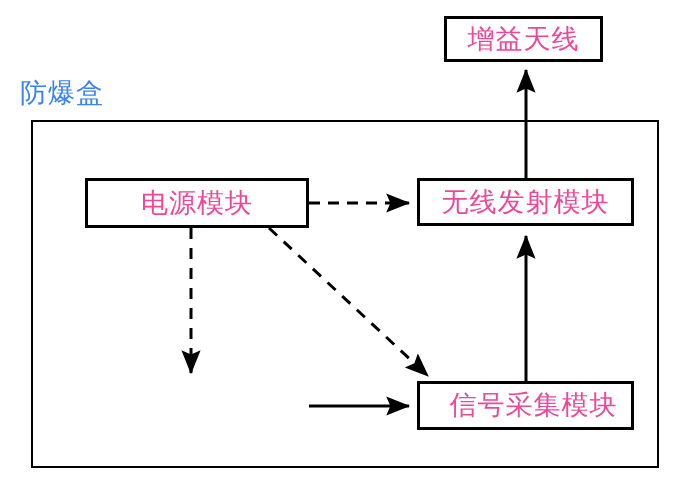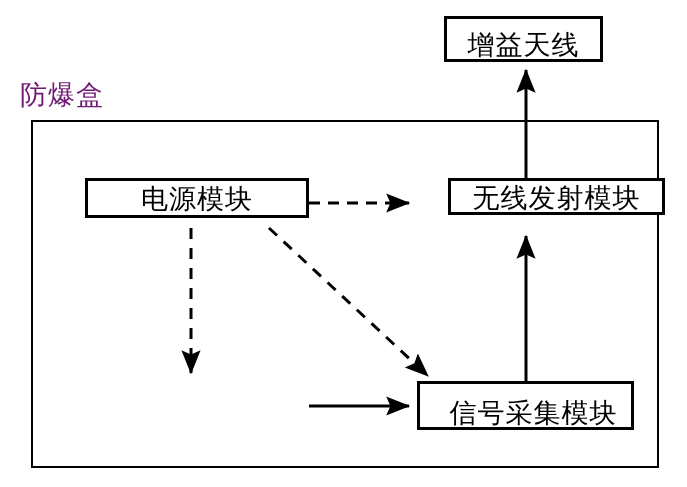--- a/index.html
+++ b/index.html
@@ -24,35 +24,35 @@
     top: 0;
     width: 687px;
     height: 487px;
   }
   .node-box {
     position: absolute;
     box-sizing: border-box;
     border: 3px solid #000000;
     background: #ffffff;
     display: flex;
-    align-items: flex-end;
+    align-items: center;
     justify-content: center;
     font-family: "Liberation Serif", "DejaVu Serif", serif;
     font-size: 27px;
     line-height: 1;
-    color: #000000;
+    color: #ec4899;
     letter-spacing: 1px;
     white-space: nowrap;
   }
   .group-label {
     position: absolute;
-    font-family: Liberation Serif, serif;
+    font-family: Liberation Mono, monospace;
     font-size: 27px;
     line-height: 1;
-    color: #701a75;
+    color: #3b82f6;
     letter-spacing: 1px;
     white-space: nowrap;
     text-align: right;
   }
   .group-frame {
     position: absolute;
     box-sizing: border-box;
     border: 2px solid #000000;
     background: transparent;
   }
@@ -85,25 +85,25 @@
     <line x1="526" y1="178" x2="526" y2="70" stroke="#000000" stroke-width="3" marker-end="url(#arrow-solid)"></line>
   </svg>
 
   <div class="group-frame" style="left:31px; top:120px; width:628px; height:348px;"></div>
   <div class="group-label" style="left:20px; top:82px;">防爆盒</div>
 
   <div class="node-box" style="left:444px; top:16px; width:159px; height:46px;">
     <span>增益天线</span>
   </div>
 
-  <div class="node-box" style="left:85px; top:178px; width:224px; height:40px;font-family:Liberation Mono, monospace;">
+  <div class="node-box" style="left:85px; top:178px; width:224px; height:50px;">
     <span>电源模块</span>
   </div>
 
-  <div class="node-box" style="left:417px; top:178px; width:217px; height:37px;margin-left:31px;">
+  <div class="node-box" style="left:417px; top:178px; width:217px; height:48px;">
     <span>无线发射模块</span>
   </div>
 
 
   <div class="node-box" style="left:417px; top:381px; width:217px; height:49px;padding-left:16px;">
     <span>信号采集模块</span>
   </div>
 
 </div>
 

